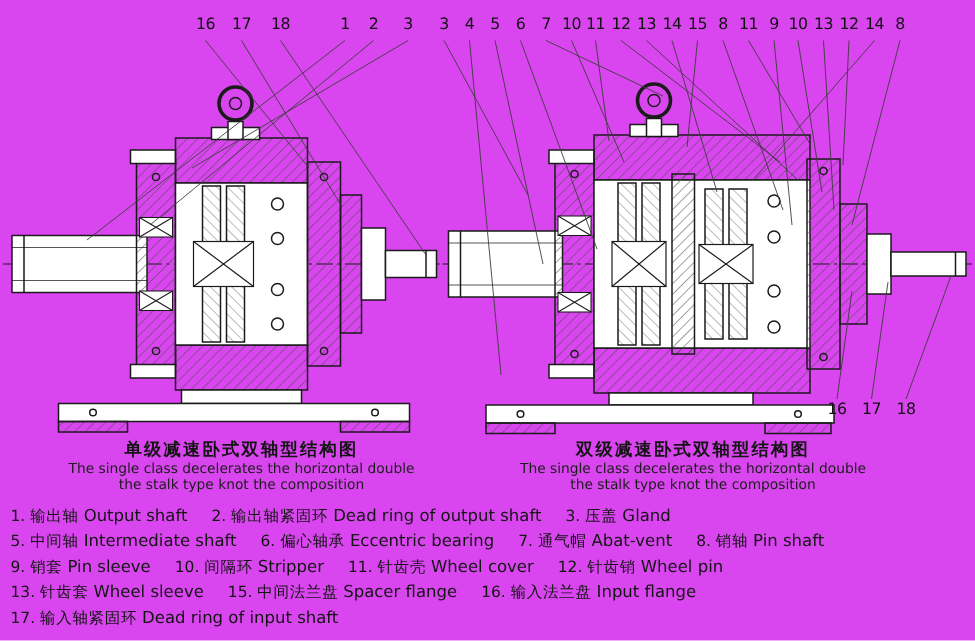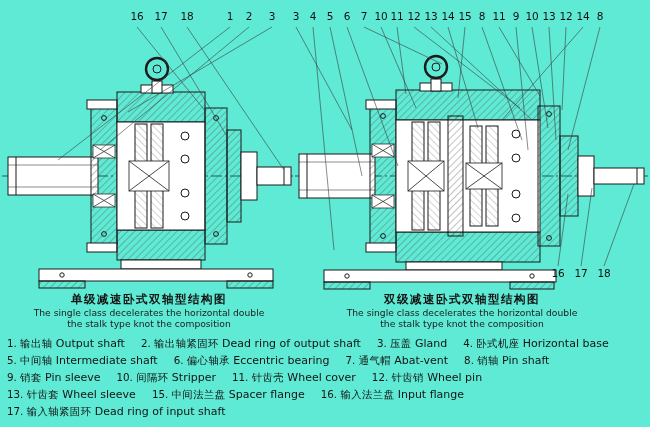--- a/index.html
+++ b/index.html
@@ -1,18 +1,18 @@
 <!DOCTYPE html>
 <html><head>
 <meta charset="utf-8">
 <style>
   * { margin:0; padding:0; box-sizing:border-box; }
   html,body { background:#ffffff; }
   .canvas {
-    position:relative; width:650px; height:427px; background:#5eead4;
+    position:relative; width:650px; height:427px; background:#d946ef;
     font-family:"DejaVu Sans", sans-serif; color:#141414; overflow:hidden;
   }
   .linework { position:absolute; left:0; top:0; }
   .co {
     position:absolute; transform:translateX(-50%);
     font-size:10.5px; letter-spacing:-0.3px; color:#111;
   }
   .fig-title { position:absolute; text-align:center; }
   .fig-title .zh { font-size:11.5px; font-weight:bold; letter-spacing:1.5px; }
   .fig-title .en { font-size:9.2px; line-height:1.2; color:#1c1c1c;text-align:center; }
@@ -270,37 +270,36 @@
   <span class="co" style="left:532px; top:10px;">10</span>
   <span class="co" style="left:549px; top:10px;">13</span>
   <span class="co" style="left:566px; top:10px;">12</span>
   <span class="co" style="left:583px; top:10px;">14</span>
   <span class="co" style="left:600px; top:10px;">8</span>
 
   <span class="co" style="left:558px; top:267px;">16</span>
   <span class="co" style="left:581px; top:267px;">17</span>
   <span class="co" style="left:604px; top:267px;">18</span>
 
-  <div class="fig-title" style="left:8px; top:292px; width:282px;">
+  <div class="fig-title" style="left:20px; top:292px; width:282px;">
     <div class="zh">单级减速卧式双轴型结构图</div>
     <div class="en">The single class decelerates the horizontal double</div>
     <div class="en">the stalk type knot the composition</div>
   </div>
   <div class="fig-title" style="left:312px; top:292px; width:300px;">
     <div class="zh">双级减速卧式双轴型结构图</div>
     <div class="en">The single class decelerates the horizontal double</div>
     <div class="en">the stalk type knot the composition</div>
   </div>
 
   <div class="plist">
     <div class="prow">
       <div class="part"><span class="pn">1.</span> <span class="pzh">输出轴</span> <span class="pen">Output shaft</span></div>
       <div class="part"><span class="pn">2.</span> <span class="pzh">输出轴紧固环</span> <span class="pen">Dead ring of output shaft</span></div>
       <div class="part"><span class="pn">3.</span> <span class="pzh">压盖</span> <span class="pen">Gland</span></div>
-      <div class="part"><span class="pn">4.</span> <span class="pzh">卧式机座</span> <span class="pen">Horizontal base</span></div>
     </div>
     <div class="prow">
       <div class="part"><span class="pn">5.</span> <span class="pzh">中间轴</span> <span class="pen">Intermediate shaft</span></div>
       <div class="part"><span class="pn">6.</span> <span class="pzh">偏心轴承</span> <span class="pen">Eccentric bearing</span></div>
       <div class="part"><span class="pn">7.</span> <span class="pzh">通气帽</span> <span class="pen">Abat-vent</span></div>
       <div class="part"><span class="pn">8.</span> <span class="pzh">销轴</span> <span class="pen">Pin shaft</span></div>
     </div>
     <div class="prow">
       <div class="part"><span class="pn">9.</span> <span class="pzh">销套</span> <span class="pen">Pin sleeve</span></div>
       <div class="part"><span class="pn">10.</span> <span class="pzh">间隔环</span> <span class="pen">Stripper</span></div>

